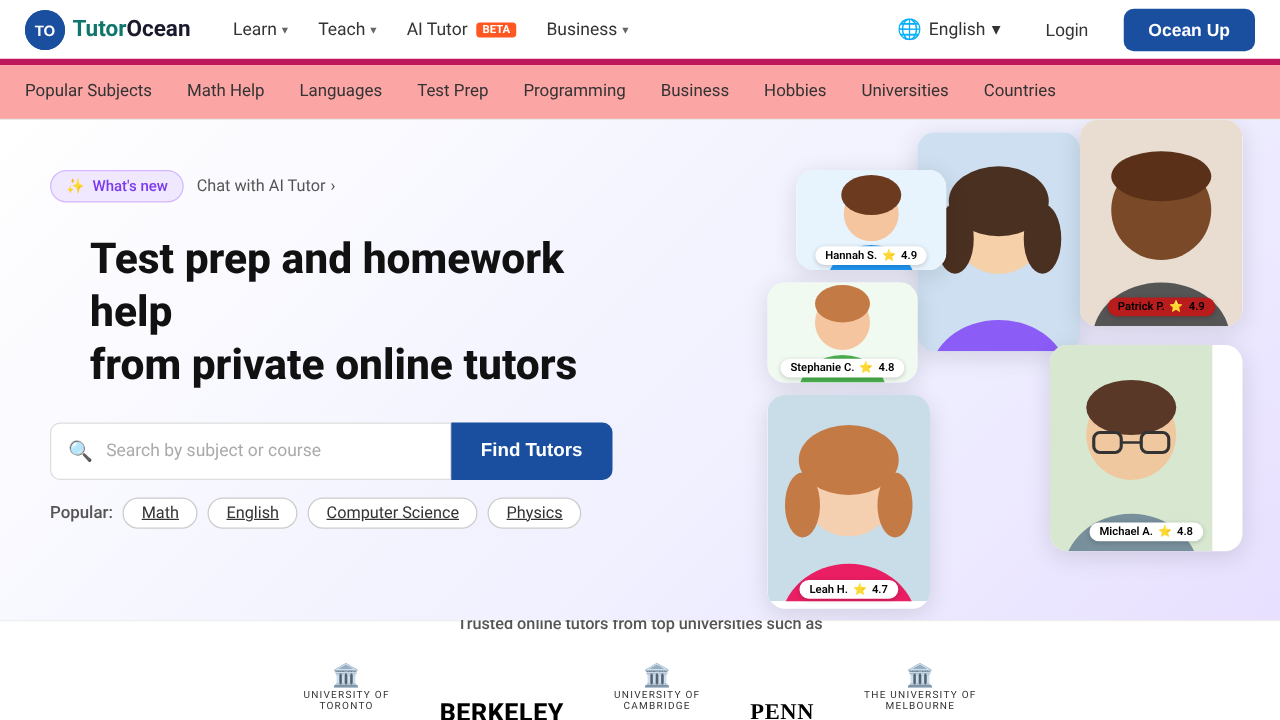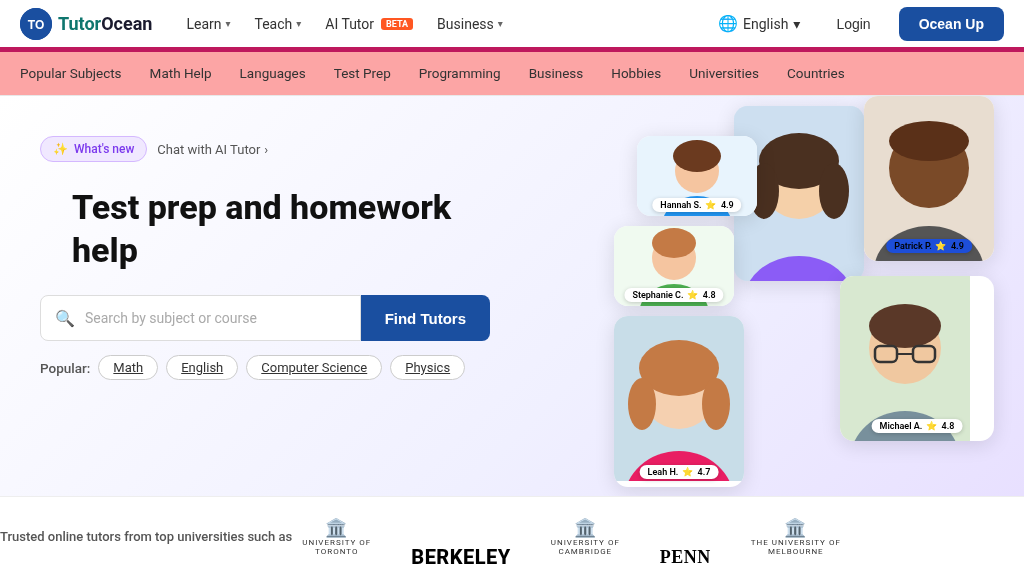--- a/index.html
+++ b/index.html
@@ -85,21 +85,21 @@
 
     .floating-badge {
       position: absolute; background: white; border-radius: 20px; padding: 4px 10px;
       font-size: 10px; font-weight: 600; box-shadow: 0 2px 8px rgba(0,0,0,0.15);
       display: flex; align-items: center; gap: 4px; z-index: 5;
     }
 
     
     .trust-bar {
       height: 80px; background: #fff; border-top: 1px solid #eee;
-      display: flex; flex-direction: row; align-items: center; justify-content: flex-start;
+      display: flex; flex-direction: column; align-items: center; justify-content: center;
       gap: 10px;
     }
     .trust-title { font-size: 13px; color: #555; font-weight: 500; }
     .university-logos { display: flex; align-items: center; gap: 40px; }
     .uni-logo { font-size: 12px; font-weight: 700; color: #000000; text-transform: uppercase; letter-spacing: 0.5px; margin-top: 41px; }
     .uni-logo.large { font-size: 20px; font-weight: 800; }
     .uni-logo.serif { font-family: Georgia, serif; font-size: 18px; }
     .uni-logo-group { display: flex; flex-direction: column; align-items: center; }
     .uni-sub { font-size: 8px; letter-spacing: 1px; color: #333; }
   </style>
@@ -170,20 +170,21 @@
         <span>What's new</span>
       </div>
       <div class="chat-ai-link">
         <span>Chat with AI Tutor</span>
         <span>›</span>
       </div>
     </div>
 
     <h1 class="hero-title">
       <span>Test prep and homework help</span><br>
+      <span>from private online tutors</span>
     </h1>
 
     <div class="search-row">
       <div class="search-box">
         <span class="search-icon">🔍</span>
         <span class="search-input-fake">Search by subject or course</span>
       </div>
       <button class="find-tutors-btn">Find Tutors</button>
     </div>
 
@@ -242,21 +243,21 @@
 
     <div class="tutor-card" style="right:10px; top:10px; width:130px; height:165px;">
       <svg viewBox="0 0 130 165" width="130" height="165">
         <rect width="130" height="165" fill="#e8ddd0"></rect>
 
         <ellipse cx="65" cy="175" rx="55" ry="45" fill="#555"></ellipse>
         <circle cx="65" cy="72" r="40" fill="#7a4a28"></circle>
 
         <ellipse cx="65" cy="45" rx="40" ry="20" fill="#5a3018"></ellipse>
       </svg>
-      <div class="floating-badge" style="position:absolute;bottom:8px;left:50%;transform:translateX(-50%);background:#1d4ed8;border-radius:12px;padding:2px 8px;font-size:9px;white-space:nowrap;box-shadow:0 1px 4px rgba(0,0,0,0.2)">
+      <div class="floating-badge" style="position:absolute;bottom:8px;left:50%;transform:translateX(-50%);background:#b91c1c;border-radius:12px;padding:2px 8px;font-size:9px;white-space:nowrap;box-shadow:0 1px 4px rgba(0,0,0,0.2)">
         <span>Patrick P.</span>
         <span class="star">⭐</span>
         <span>4.9</span>
       </div>
     </div>
 
     <div class="tutor-card" style="left:10px; top:230px; width:130px; height:171px;">
       <svg viewBox="0 0 130 165" width="130" height="165">
         <rect width="130" height="165" fill="#c8dde8"></rect>
         <ellipse cx="65" cy="185" rx="55" ry="50" fill="#e91e63"></ellipse>

